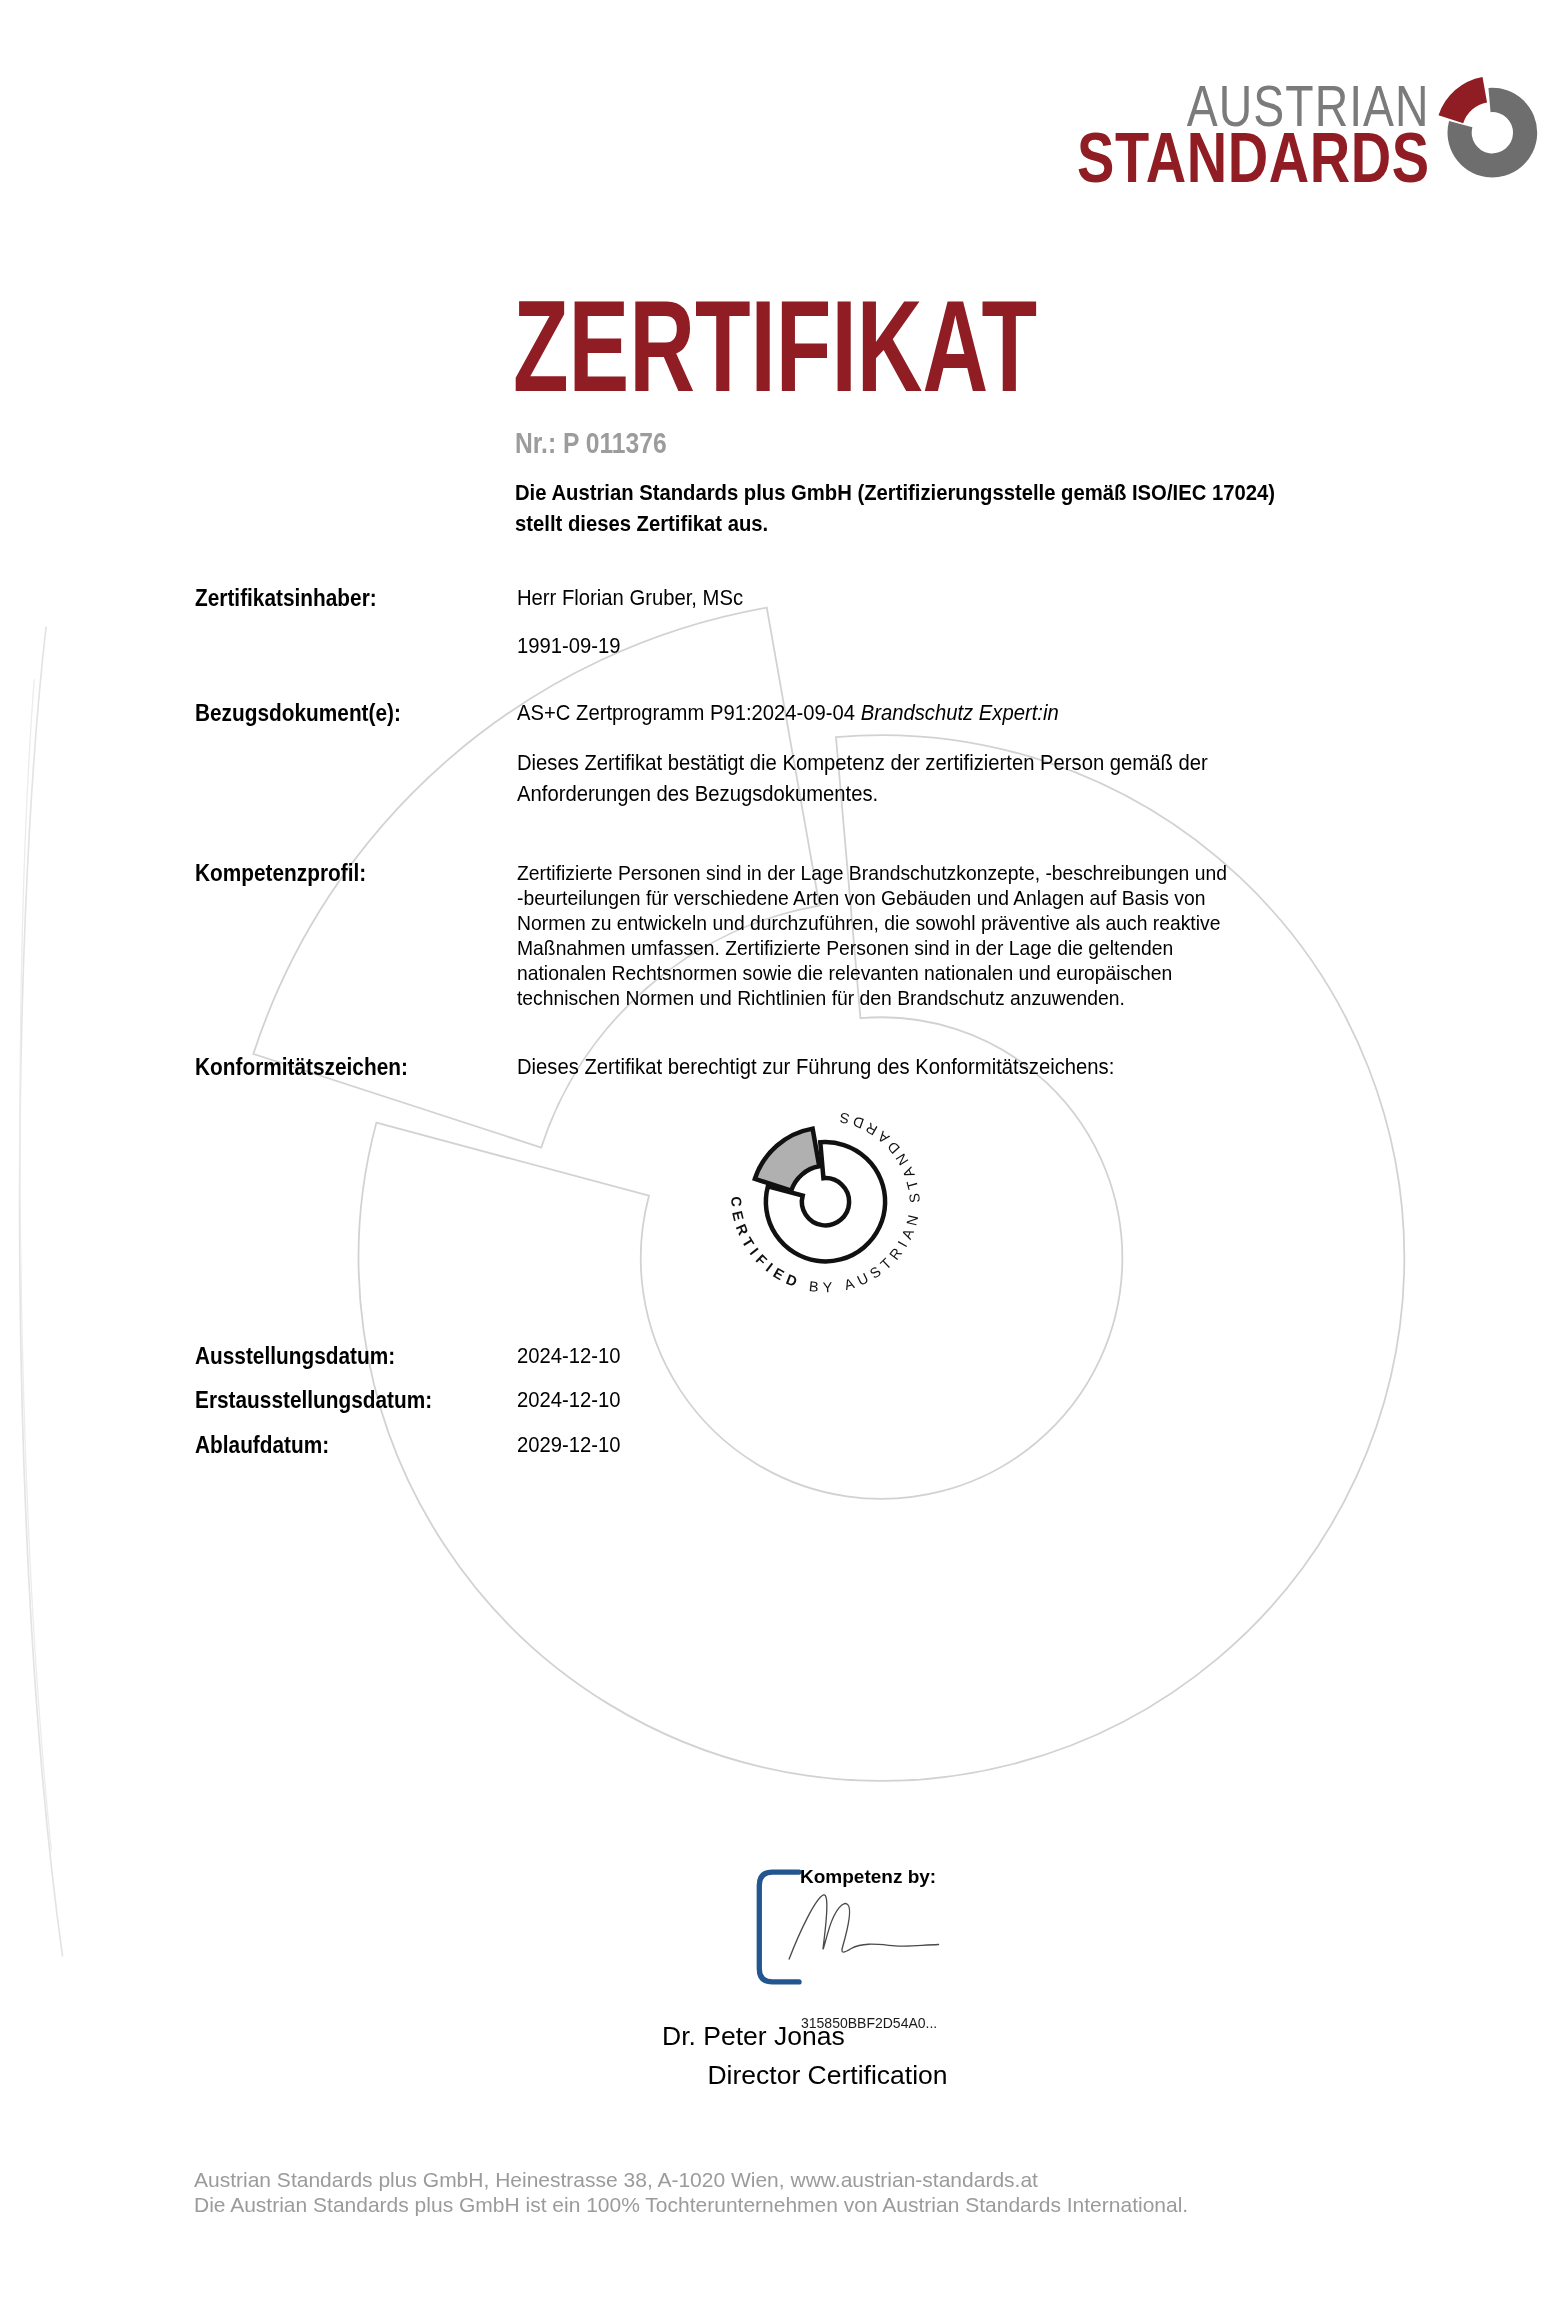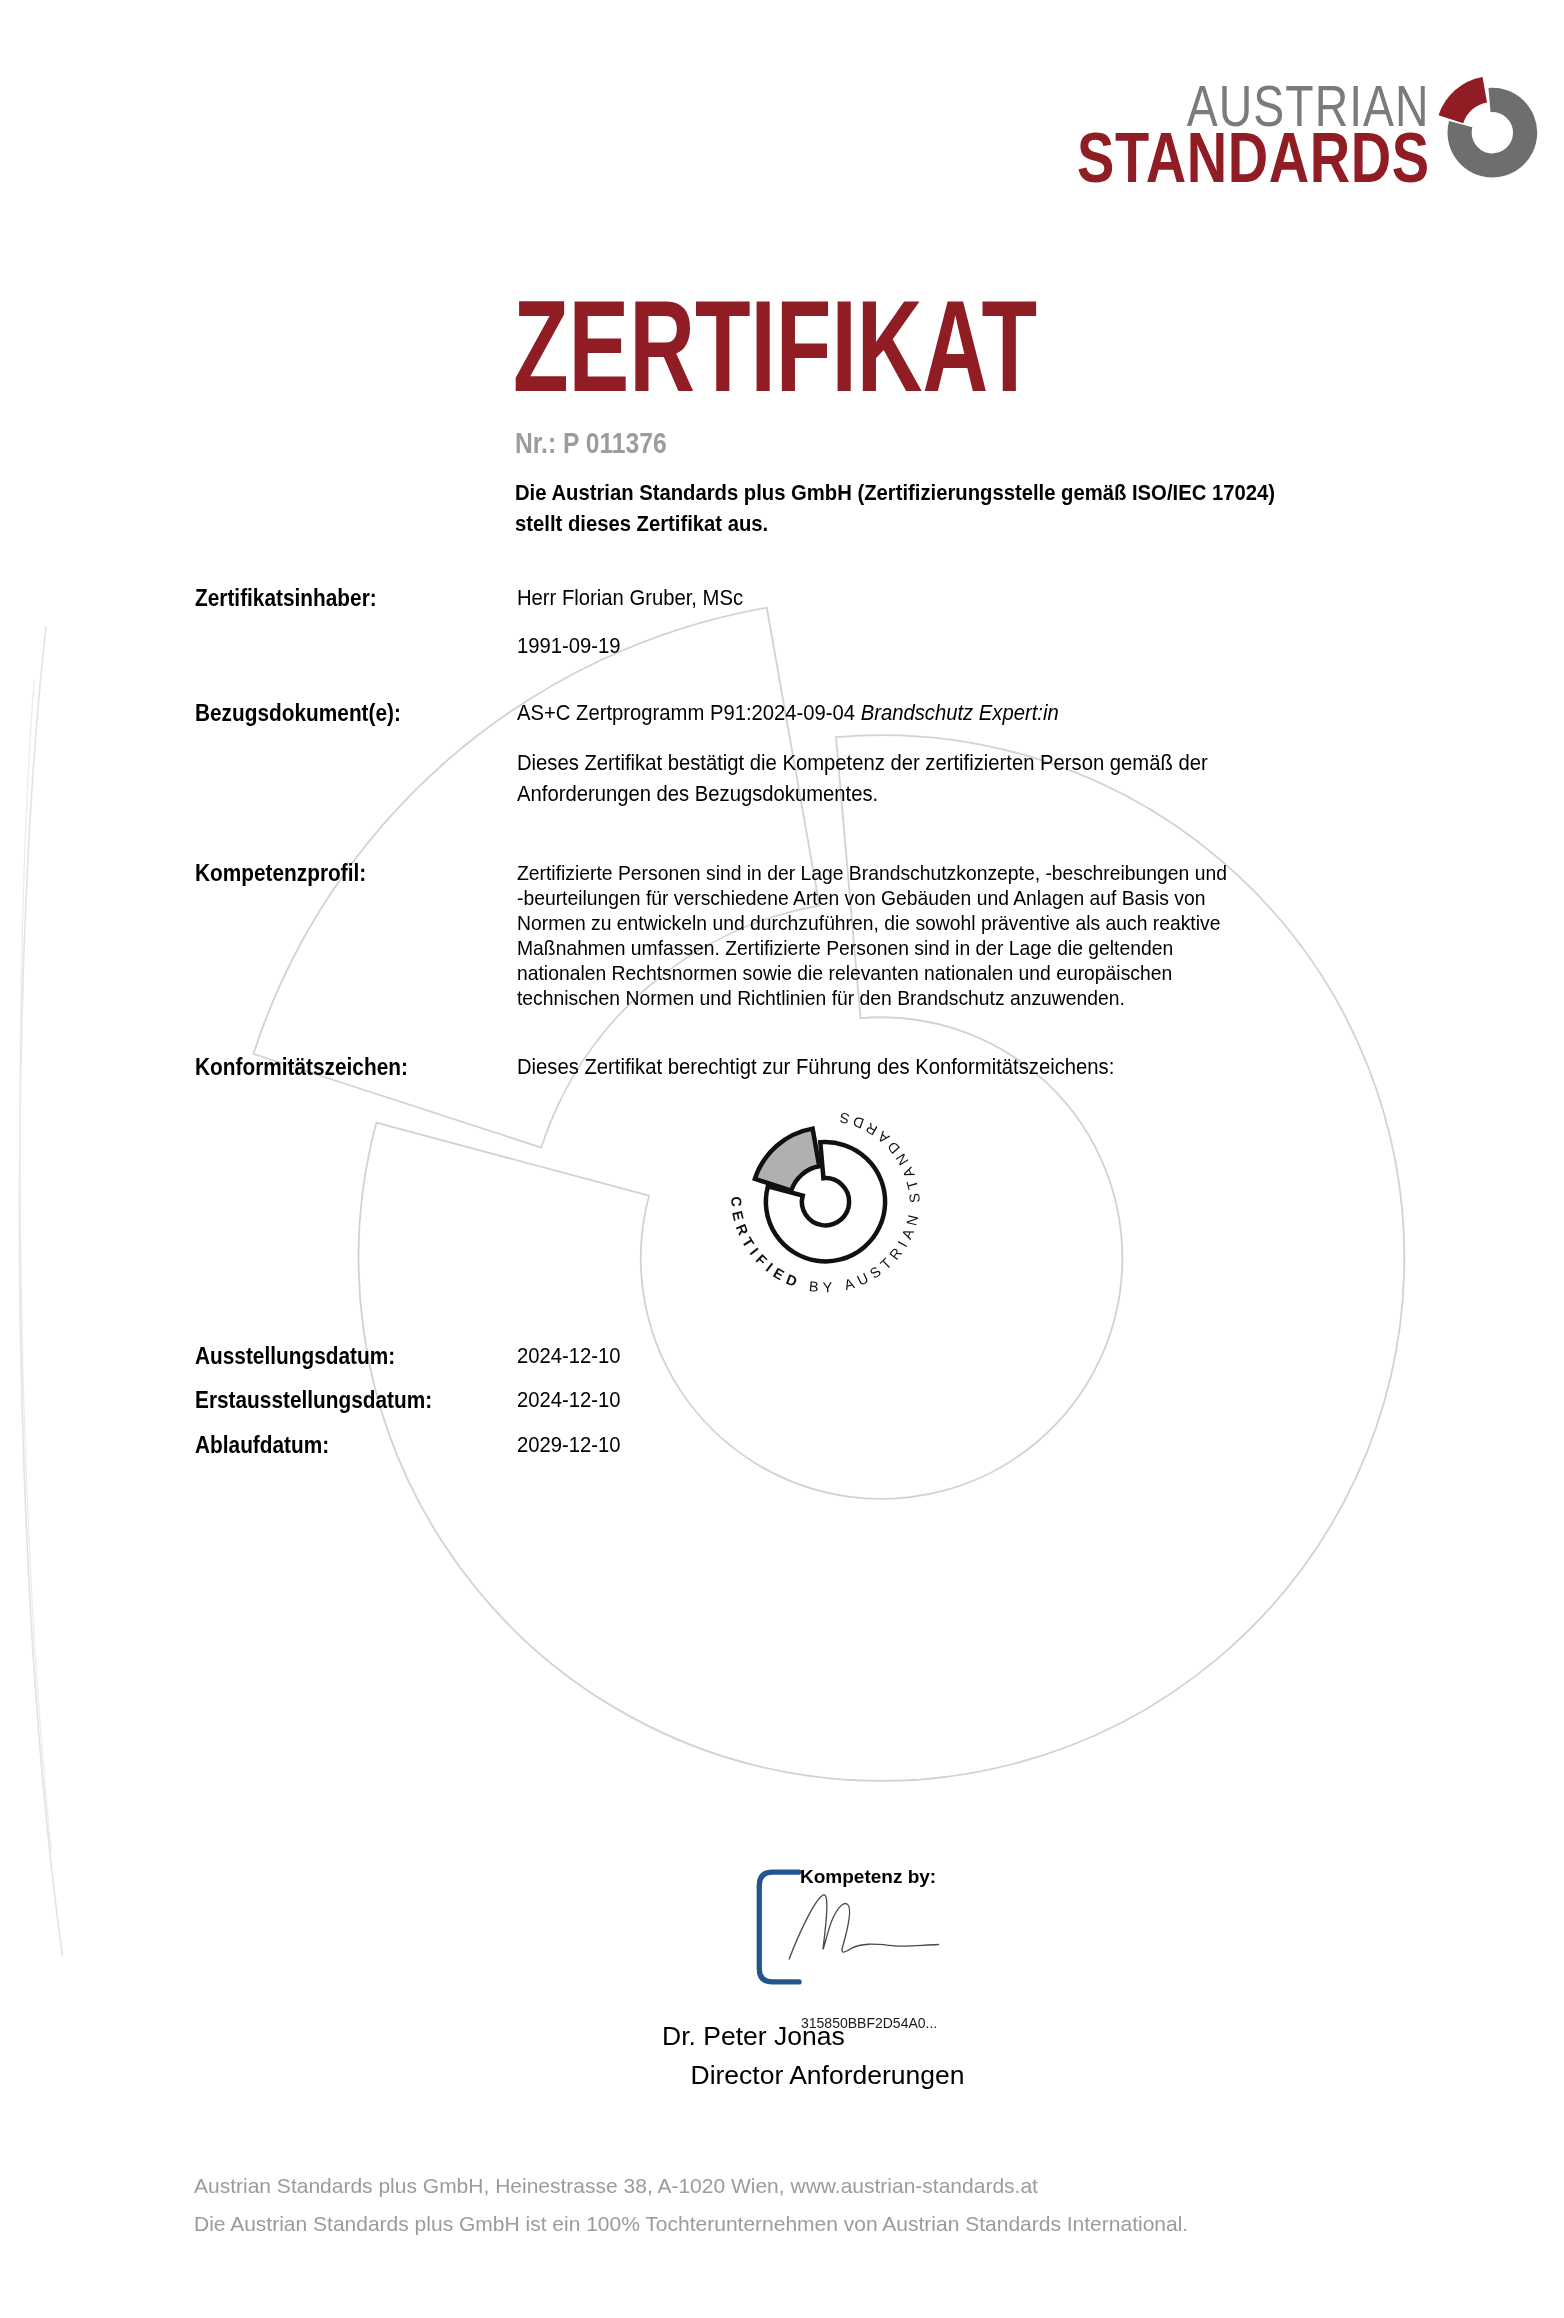--- a/index.html
+++ b/index.html
@@ -27,21 +27,21 @@
        transform-origin:0 0;white-space:pre-line;}
   .par-small{left:517px;font-size:21px;color:#000;line-height:25px;transform:scaleX(.92);
        transform-origin:0 0;white-space:pre-line;}
   .it{font-style:italic;}
   
   .docusigned{left:800px;top:1866px;font-size:19px;font-weight:bold;color:#000;white-space:nowrap;}
   .sig-hash{left:801px;top:1971px;font-size:14px;color:#1a1a1a;white-space:nowrap;margin-top:44px;}
   .sig-name{left:662px;top:2021px;width:331px;text-align:left;font-size:26.5px;color:#000;}
   .sig-role{left:662px;top:2060px;width:331px;text-align:center;font-size:26.5px;color:#000;}
   
-  .footer{left:194px;top:2167px;font-size:21px;color:#9b9b9b;line-height:38px;white-space:pre-line;}
+  .footer{left:194px;top:2167px;font-size:21px;color:#9b9b9b;line-height:25px;white-space:pre-line;}
   svg{display:block;}
 </style>
 </head>
 <body>
 
 <div class="page">
 
   <svg class="abs" style="left:166px;top:515px;" width="1376" height="1376" viewBox="0 0 100 100" fill="none">
     <path id="wm-ring" stroke="#d2d2d2" stroke-width="0.13" fill="none" d="M48.69,16.14 A38,38 0 1 1 15.29,44.16 L35.10,49.47 A17.5,17.5 0 1 0 50.47,36.57 Z"></path>
     <path id="wm-wedge" stroke="#d2d2d2" stroke-width="0.13" fill="none" d="M6.35,39.17 A48,48 0 0 1 43.66,6.73 L47.49,28.39 A26,26 0 0 0 27.27,45.97 Z"></path>
@@ -108,19 +108,19 @@
     <path d="M68,6 H28 Q8,6 8,26 V152 Q8,172 28,172 H68" stroke="#23568f" stroke-width="8" fill="none" stroke-linecap="round"></path>
   </svg>
   <div class="abs docusigned">Kompetenz by:</div>
   <svg class="abs" style="left:785px;top:1889px;" width="159" height="78" viewBox="0 0 240 118">
     <path d="M6,106 C22,64 46,14 58,9 C67,6 62,52 58,84 C56,99 58,88 67,58
              C75,33 88,16 95,24 C102,32 93,66 87,87 C83,100 90,96 100,90
              C118,80 142,84 166,86 C186,88 205,85 232,84" stroke="#4a4a4a" stroke-width="2" fill="none" stroke-linecap="round"></path>
   </svg>
   <div class="abs sig-hash">315850BBF2D54A0...</div>
   <div class="abs sig-name">Dr. Peter Jonas</div>
-  <div class="abs sig-role">Director Anforderungen</div>
+  <div class="abs sig-role">Director Certification</div>
 
   <div class="abs footer">Austrian Standards plus GmbH, Heinestrasse 38, A-1020 Wien, www.austrian-standards.at
 Die Austrian Standards plus GmbH ist ein 100% Tochterunternehmen von Austrian Standards International.</div>
 
 </div>
 
 
 </body></html>

